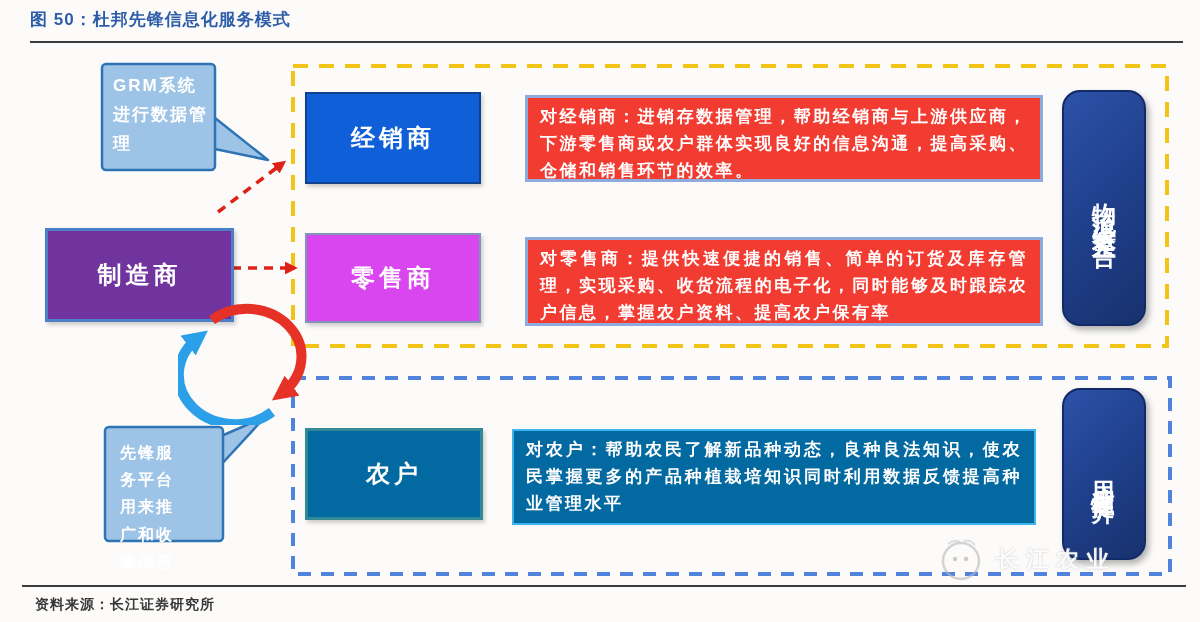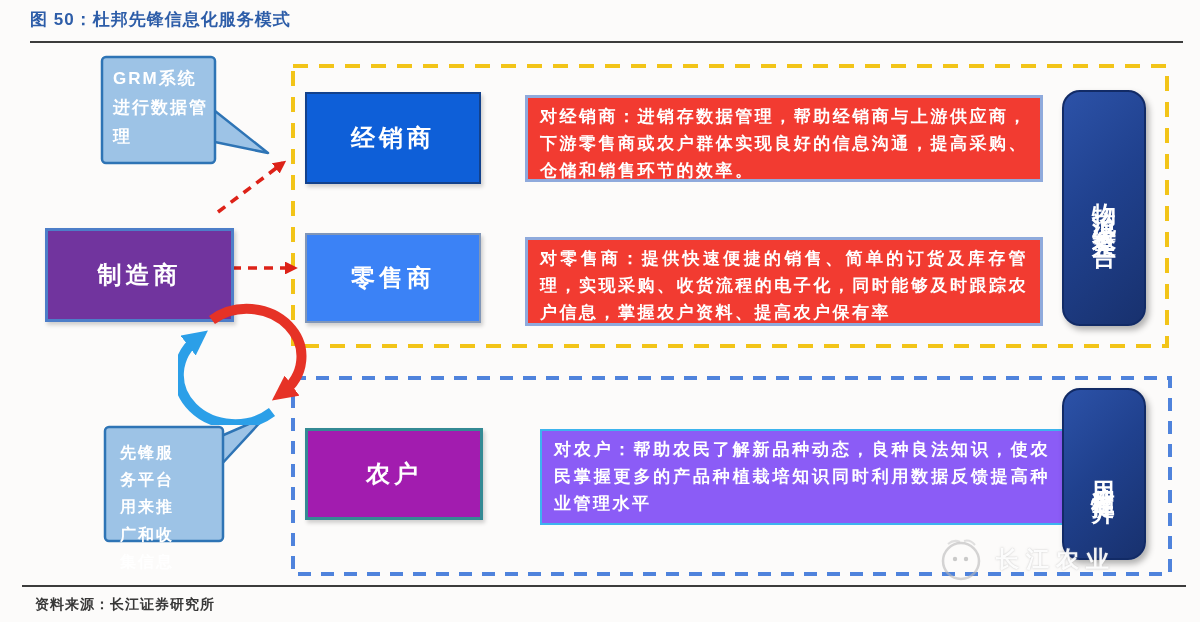--- a/index.html
+++ b/index.html
@@ -23,32 +23,32 @@
   .overlay{position:absolute;left:0;top:0;width:1200px;height:622px;z-index:1;}
   .cycle-svg{position:absolute;left:178px;top:300px;width:130px;height:125px;z-index:3;}
   
   .node{
     position:absolute;display:flex;align-items:center;justify-content:center;
     color:#fff;font-weight:bold;font-size:24px;letter-spacing:4px;z-index:2;
     box-shadow:2px 3px 4px rgba(0,0,0,0.18);
   }
   .node-manufacturer{left:45px;top:228px;width:183px;height:88px;background:#71349e;border:3px solid #4d7ec8;}
   .node-dealer{left:305px;top:92px;width:172px;height:88px;background:#0e5fd8;border:2px solid #12418c;}
-  .node-retailer{left:305px;top:233px;width:172px;height:86px;background:#3b82f6;border:2px solid #8096b8;}
-  .node-farmer{left:305px;top:428px;width:172px;height:86px;background:#a21caf;border:3px solid #348a94;}
+  .node-retailer{left:305px;top:233px;width:172px;height:86px;background:#d946ef;border:2px solid #8096b8;}
+  .node-farmer{left:305px;top:428px;width:172px;height:86px;background:#0369a1;border:3px solid #348a94;}
   
   .desc{
     position:absolute;color:#fff;font-size:17px;font-weight:600;
     line-height:27px;letter-spacing:2.5px;padding:5px 12px;box-sizing:border-box;
     z-index:2;text-align:justify;margin-left:12px;
   }
   .desc-red{background:#f23b31;border:3px solid #8faadc;}
   .desc-dealer{left:513px;top:95px;width:518px;height:87px;}
   .desc-retailer{left:513px;top:237px;width:518px;height:89px;}
-  .desc-farmer{left:528px;top:429px;width:524px;height:96px;background:#8b5cf6;border:2px solid #3db4ee;}
+  .desc-farmer{left:500px;top:429px;width:524px;height:96px;background:#0369a1;border:2px solid #3db4ee;}
   
   .outcome{
     position:absolute;width:80px;border-radius:18px;z-index:2;
     background:linear-gradient(135deg,#2c52a8 0%,#20418e 45%,#18316e 100%);
     border:2px solid #122b66;box-shadow:3px 4px 6px rgba(0,0,0,0.3);
     display:flex;align-items:center;justify-content:center;
   }
   .outcome span{
     writing-mode:vertical-rl;text-orientation:upright;color:#fff;
     font-weight:bold;font-size:24px;letter-spacing:8px;
@@ -56,21 +56,21 @@
   .outcome-logistics{left:1062px;top:90px;height:232px;}
   .outcome-stickiness{left:1062px;top:388px;height:168px;}
   .outcome-stickiness span{font-size:23px;letter-spacing:4px;}
   
   .callout{position:absolute;z-index:2;}
   .callout svg{position:absolute;left:0;top:0;}
   .callout .txt{
     position:absolute;color:#fff;font-weight:bold;font-size:17px;line-height:1.7;
     letter-spacing:2px;
   }
-  .callout-grm{left:100px;top:55px;width:175px;height:115px;}
+  .callout-grm{left:100px;top:62px;width:175px;height:115px;}
   .callout-grm .txt{left:13px;top:10px;width:96px;}
   .callout-pioneer{left:103px;top:415px;width:175px;height:130px;}
   .callout-pioneer .txt{left:17px;top:24px;width:70px;font-size:16px;}
   
   .watermark{
     position:absolute;left:938px;top:536px;z-index:10;display:flex;align-items:center;gap:12px;
     pointer-events:none;
   }
   .wm-text{
     font-size:23px;font-weight:bold;letter-spacing:7px;

